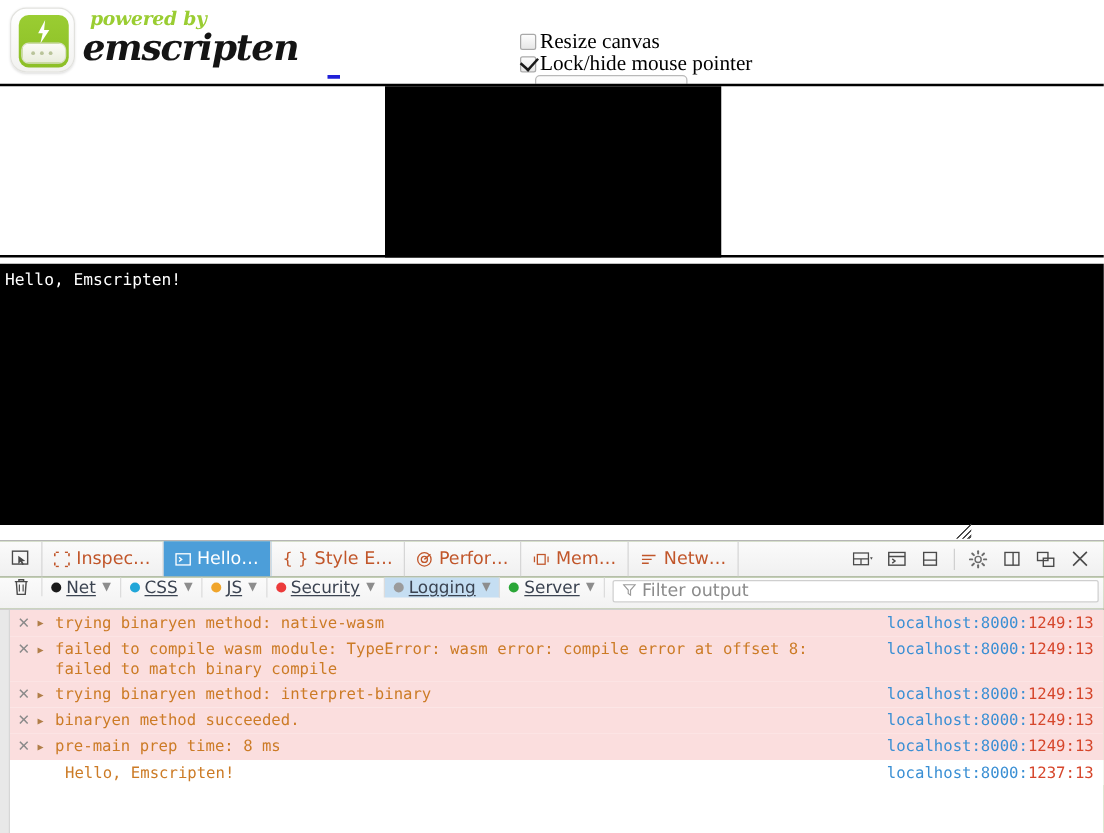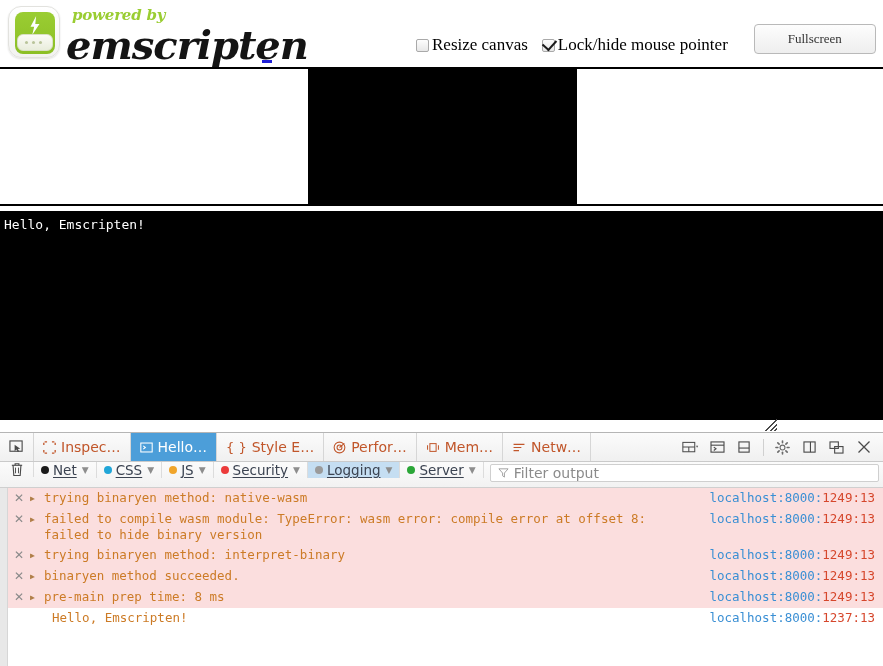--- a/index.html
+++ b/index.html
@@ -69,29 +69,29 @@
     position: absolute; left: 6px; top: 2px;
     font-family: "DejaVu Serif", serif;
     font-weight: bold; font-style: italic;
     font-size: 15px; color: #9acd32;
     letter-spacing: -0.2px;
   }
   .brand-main {
     position: absolute; left: 0px; top: 17px;
     font-family: "DejaVu Serif", serif;
     font-weight: bold; font-style: italic;
-    font-size: 40px; color: #141414;
+    font-size: 29px; color: #141414;
     letter-spacing: -1px;
     text-shadow: 1px 1px 0 #ffffff, -1px -1px 0 #ffffff, 1px -1px 0 #ffffff, -1px 1px 0 #ffffff;
   }
 
   
   .controls {
     position: absolute; left: 416px; top: 24px;
-    display: flex; align-items: flex-end;
+    display: flex; align-items: flex-start; flex-direction: column;
   }
   .ctl-group { display: flex; align-items: center; }
   .ctl-label {
     font-family: "Liberation Serif", serif;
     font-size: 17px; color: #000;
     margin-right: 14px;
     line-height: 18px;
   }
   .chk {
     width: 13px; height: 13px;
@@ -556,21 +556,21 @@
       <div class="row error">
         <span class="x">✕</span>
         <span class="arrow">▶</span>
         <span class="msg">trying binaryen method: native-wasm</span>
         <span class="src"><span class="host">localhost:8000:</span><span class="loc">1249:13</span></span>
       </div>
 
       <div class="row error">
         <span class="x">✕</span>
         <span class="arrow">▶</span>
-        <span class="msg">failed to compile wasm module: TypeError: wasm error: compile error at offset 8: failed to hide binary version</span>
+        <span class="msg">failed to compile wasm module: TypeError: wasm error: compile error at offset 8: failed to match binary compile</span>
         <span class="src"><span class="host">localhost:8000:</span><span class="loc">1249:13</span></span>
       </div>
 
       <div class="row error">
         <span class="x">✕</span>
         <span class="arrow">▶</span>
         <span class="msg">trying binaryen method: interpret-binary</span>
         <span class="src"><span class="host">localhost:8000:</span><span class="loc">1249:13</span></span>
       </div>
 

